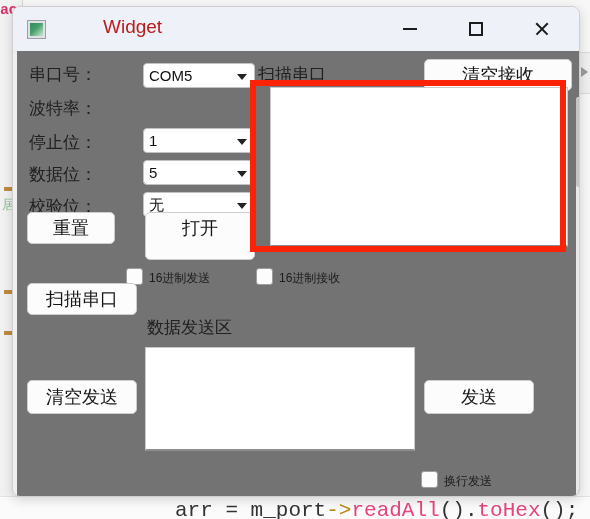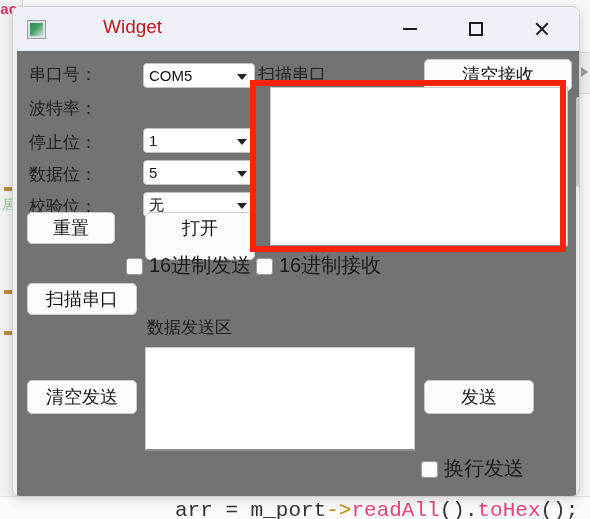--- a/index.html
+++ b/index.html
@@ -47,21 +47,21 @@
   .combo{
     position:absolute;left:126px;width:112px;height:25px;background:#fff;
     border:1px solid #c2c2c2;border-radius:4px;box-sizing:border-box;
     font-size:15px;color:#111;line-height:23px;padding-left:5px;cursor:default;
   }
   .combo .arr{position:absolute;right:7px;top:10px;border-left:5px solid transparent;border-right:5px solid transparent;border-top:6px solid #222;}
   .btn{
     position:absolute;background:#fcfcfc;border:1px solid #cdcdcd;border-radius:5px;
     box-sizing:border-box;font-size:18px;color:#141414;text-align:center;cursor:default;
   }
-  .chk{position:absolute;font-size:20px;color:#1b1b1b;white-space:nowrap;}
+  .chk{position:absolute;font-size:12px;color:#1b1b1b;white-space:nowrap;margin-top:16px;}
   .chk .box{display:inline-block;width:17px;height:17px;border:1px solid #9e9e9e;border-radius:3px;background:#fcfcfc;vertical-align:-3px;margin-right:6px;box-sizing:border-box;}
   .ta{position:absolute;background:#fff;border:1px solid #c9c9c9;box-sizing:border-box;}
   .ta.thickbottom{border-bottom:2px solid #8d8d8d;}
   #recv-area{left:253px;top:36px;width:298px;height:160px;}
   #send-area{left:128px;top:296px;width:270px;height:104px;}
   
   #redbox{position:absolute;left:250px;top:80px;width:316px;height:172px;border:6px solid #fa2207;box-sizing:border-box;z-index:5;}
   
   #vscroll{position:absolute;right:1px;top:46px;width:6px;height:440px;background:#e9e9e9;border-radius:3px;}
   #vthumb{position:absolute;left:0;top:0;width:6px;height:90px;background:#c4c4c4;border-radius:3px;}

